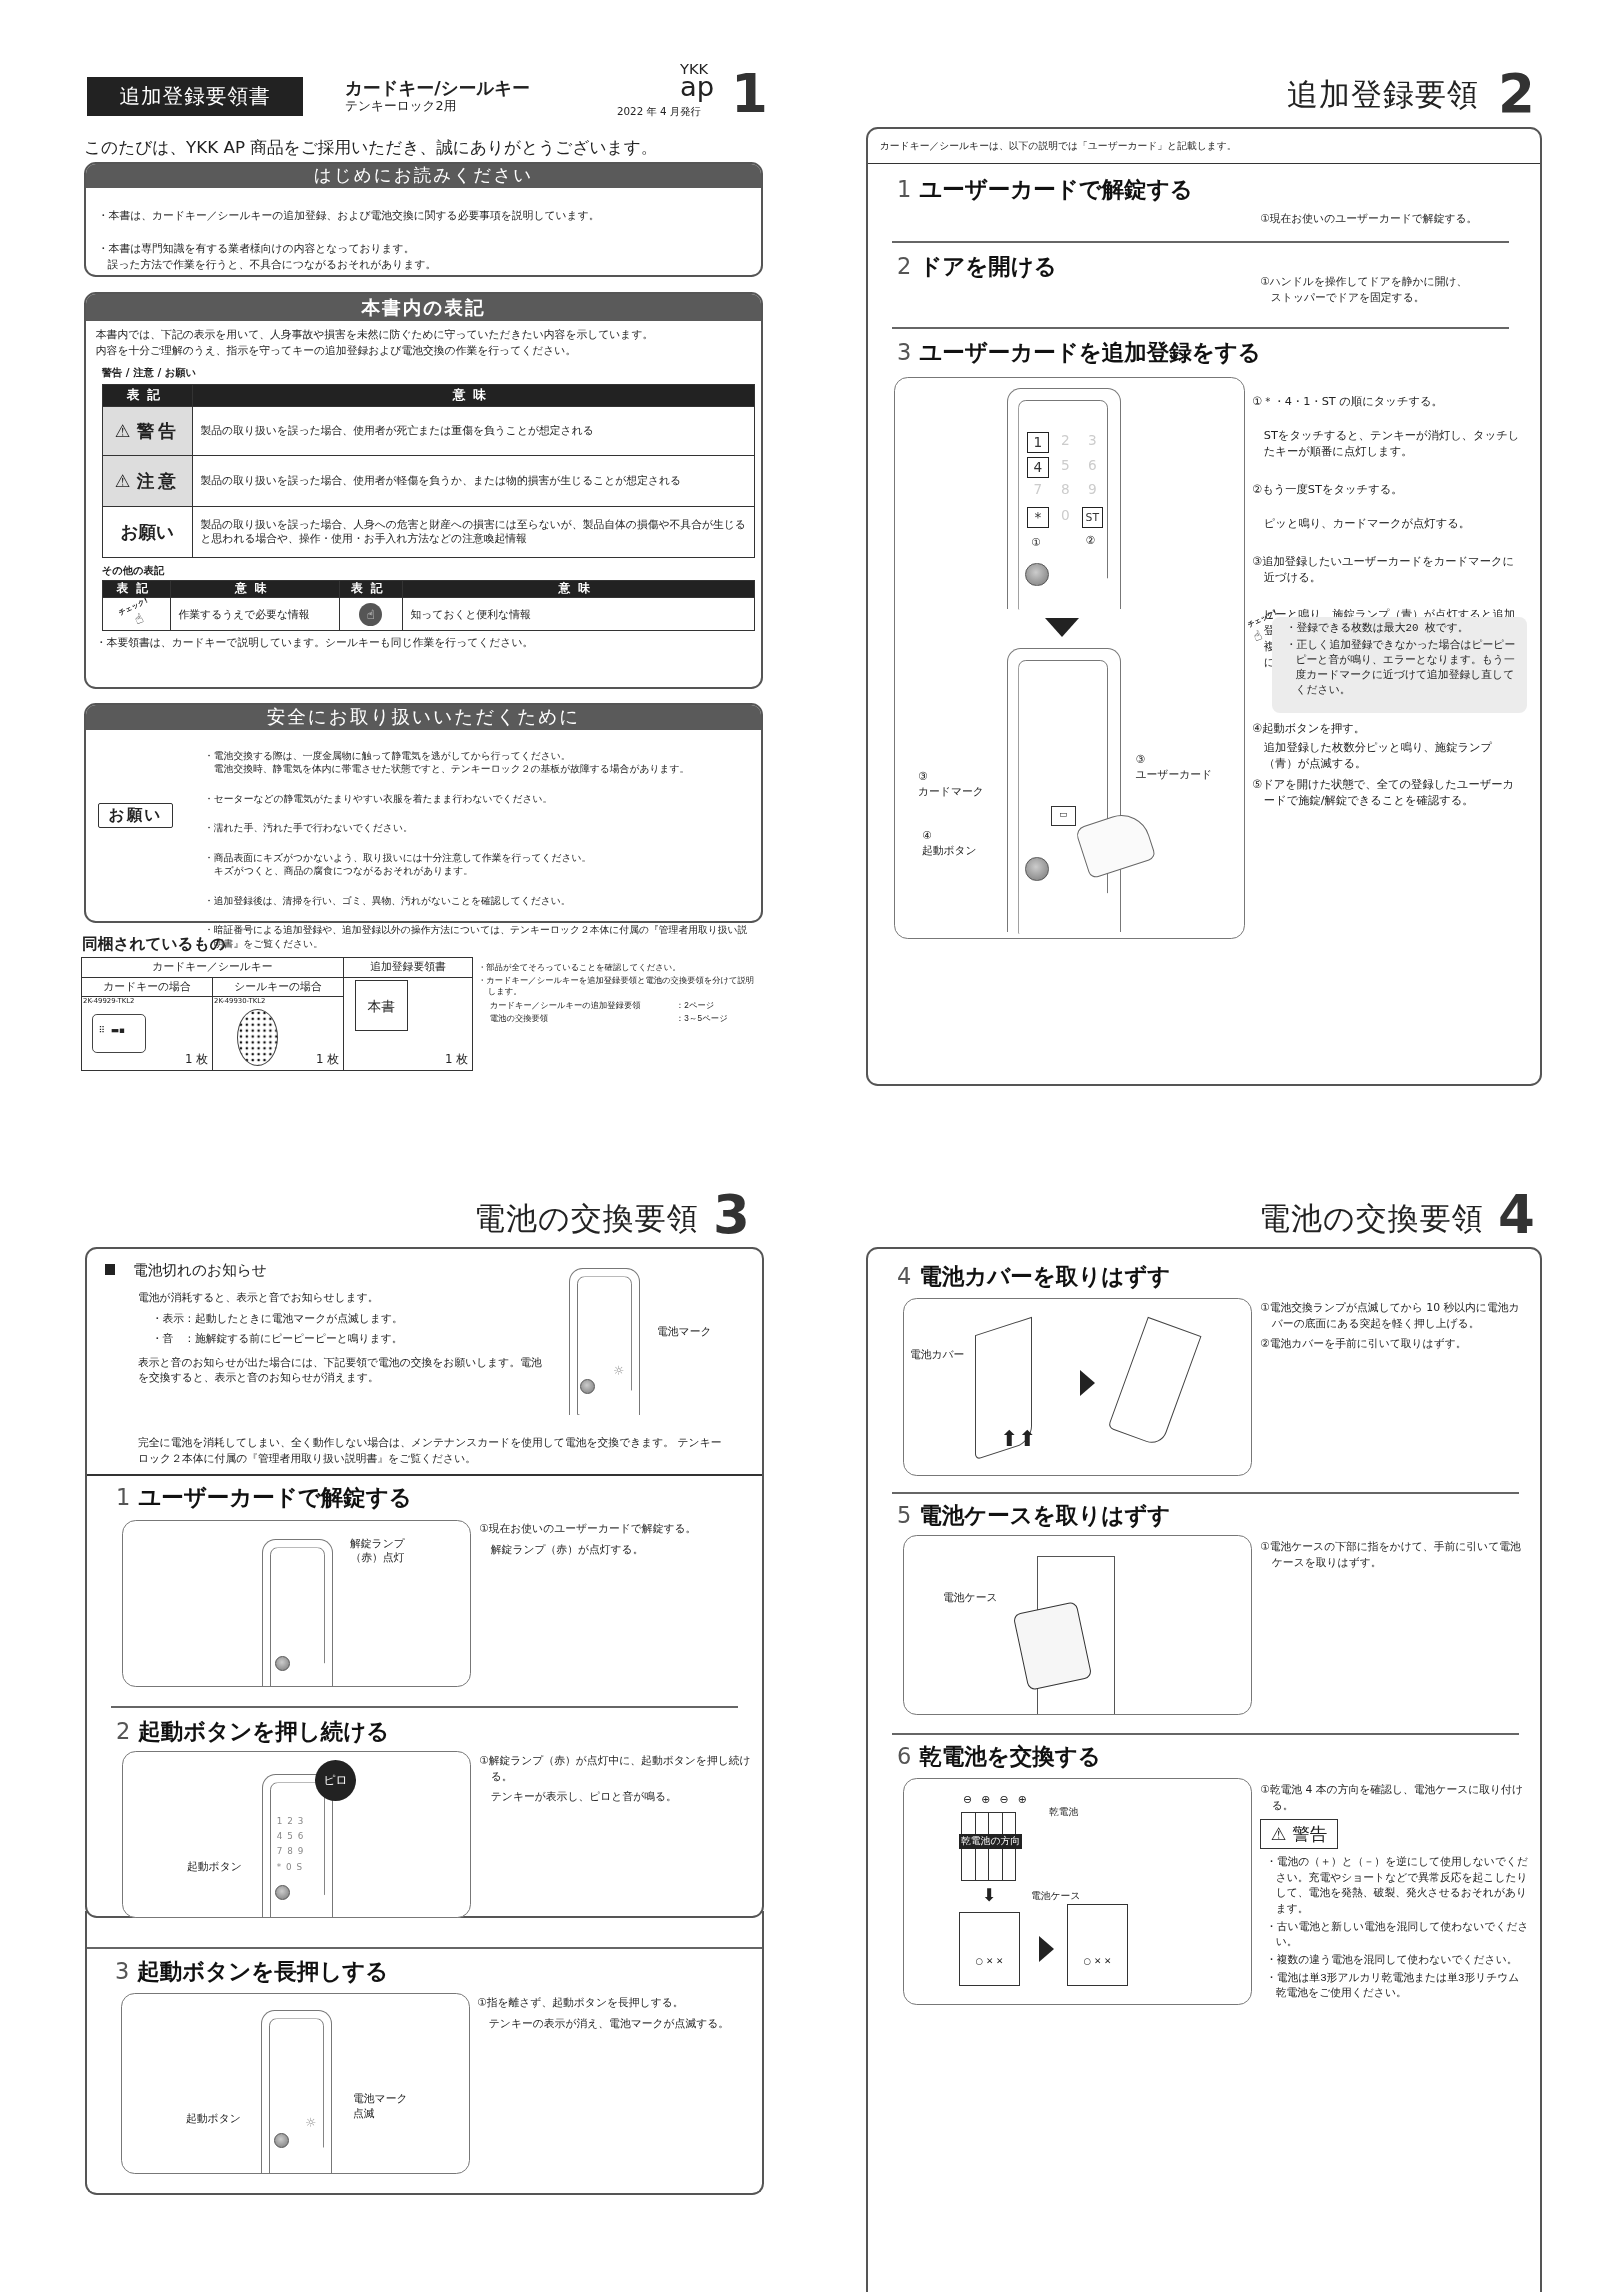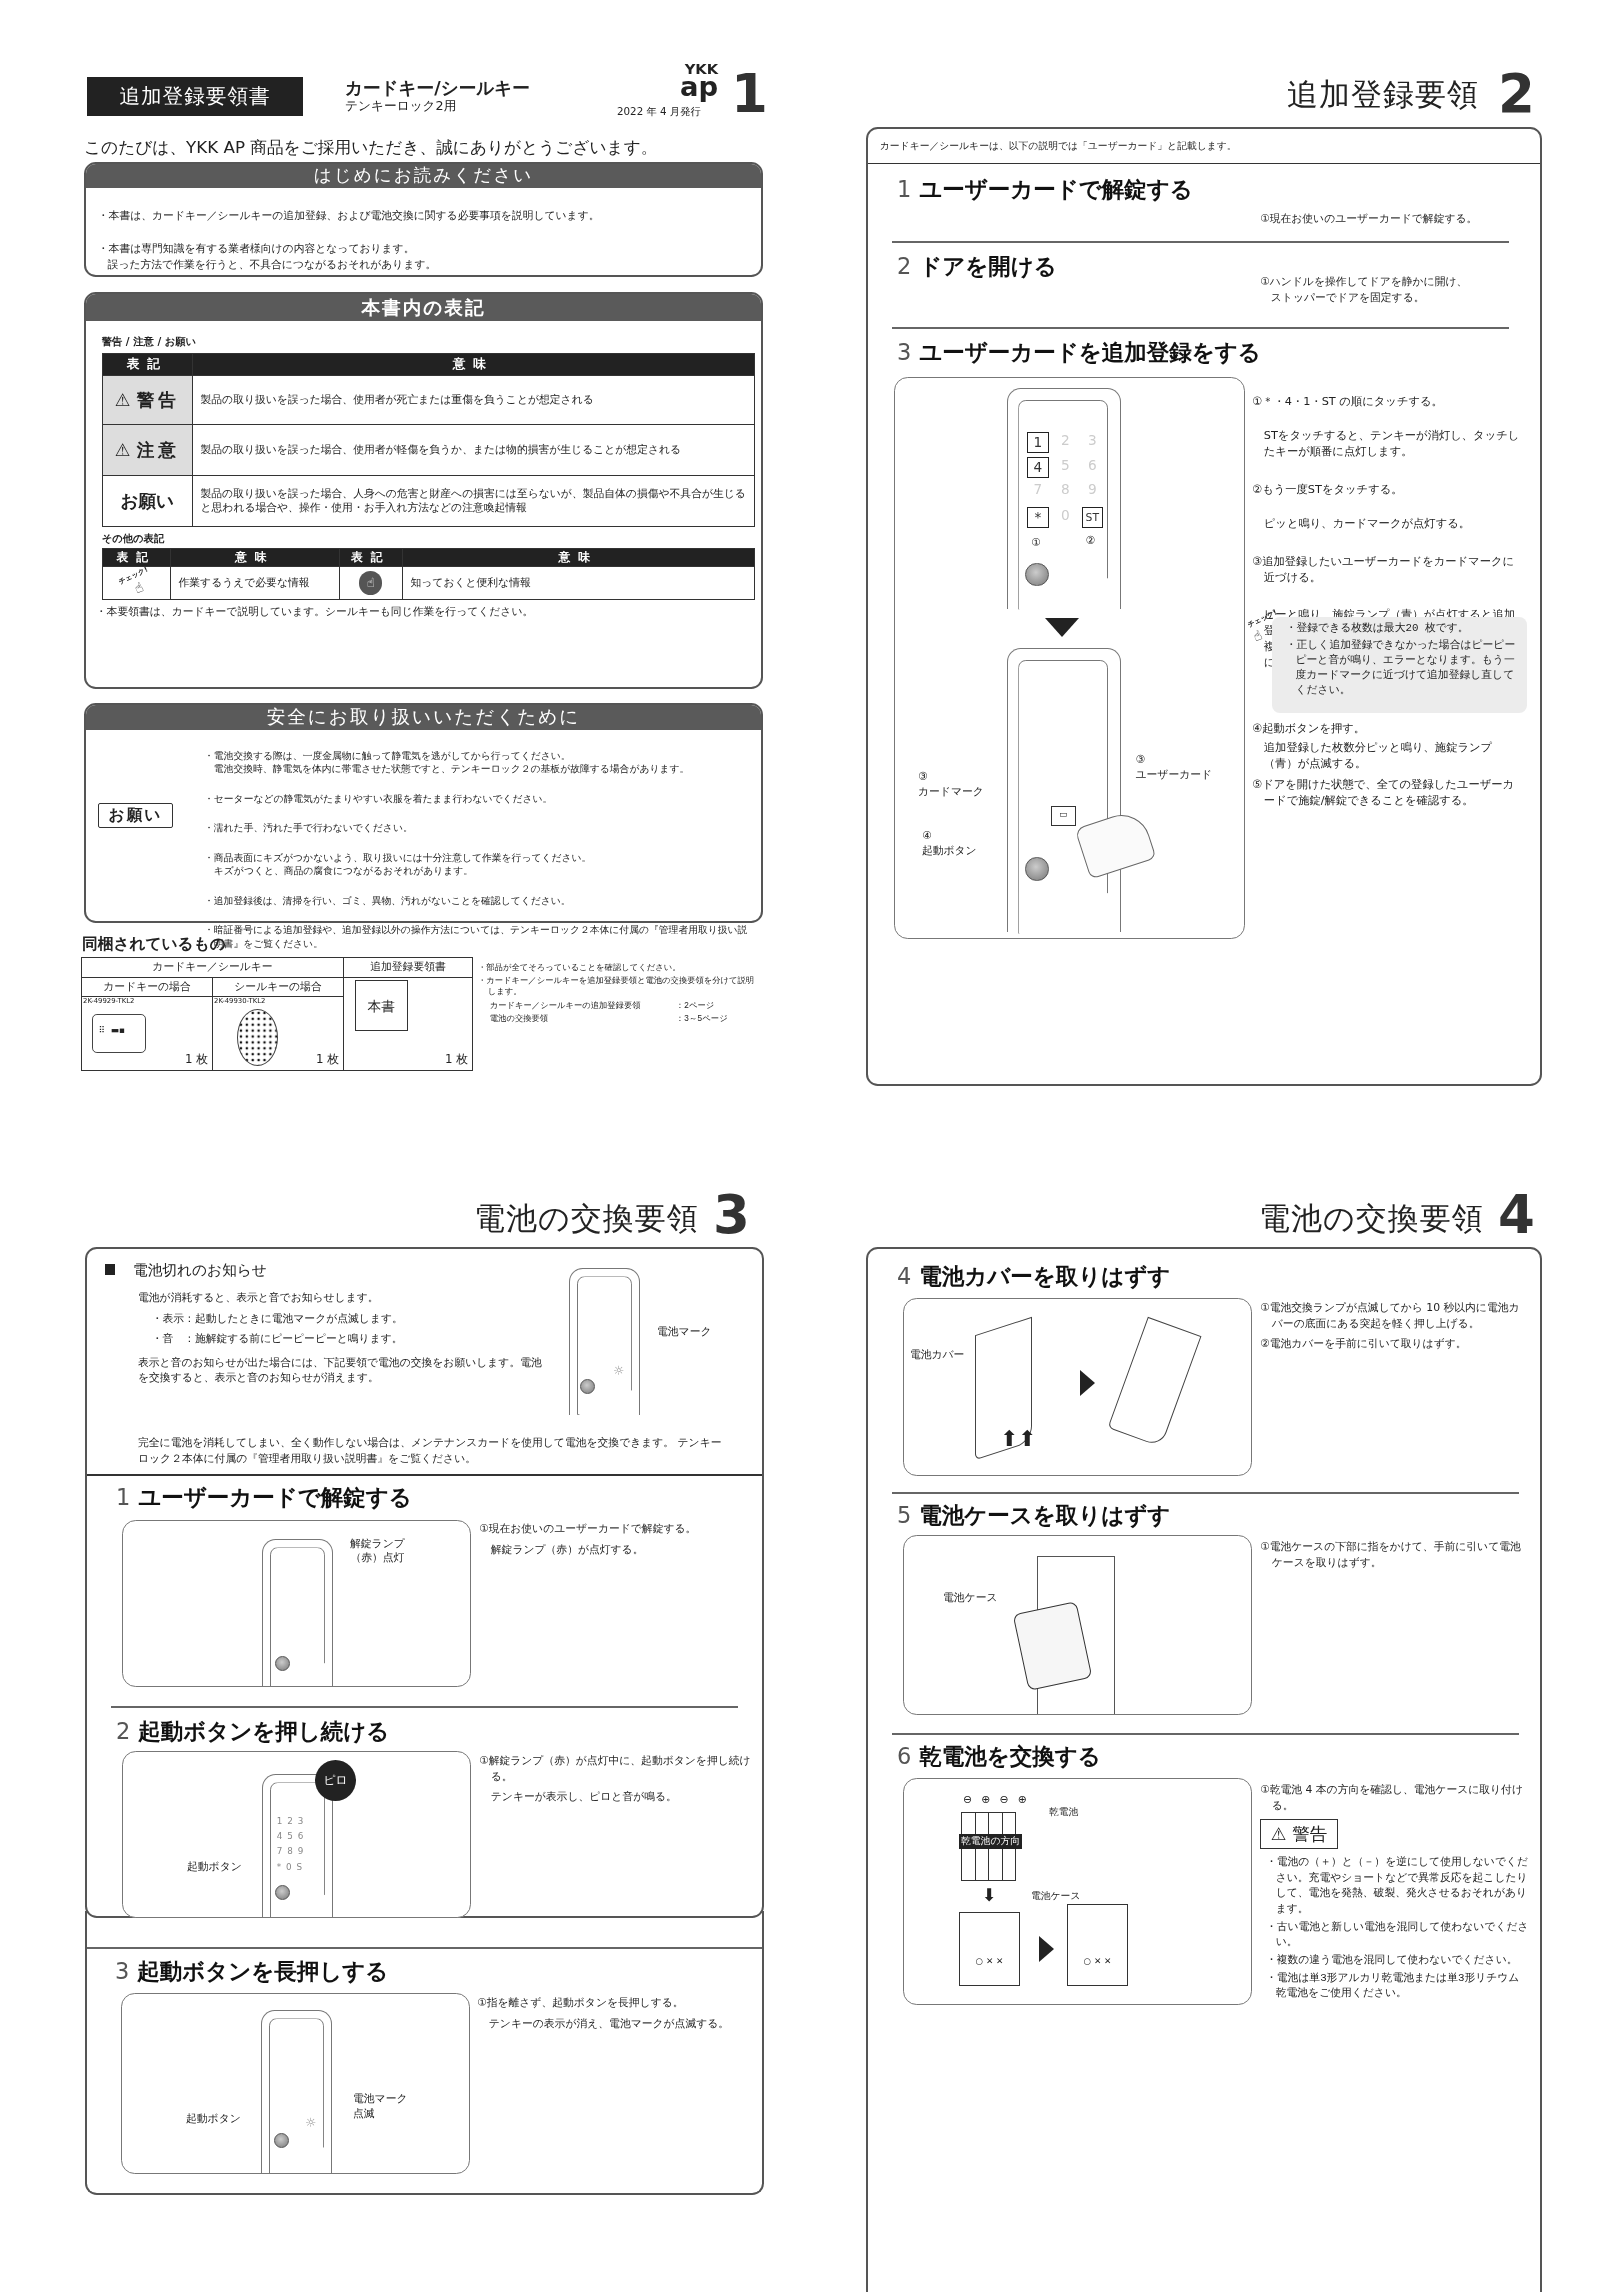--- a/index.html
+++ b/index.html
@@ -32,21 +32,21 @@
   .notebox { background: #ececec; border-radius: 7.8px; }
   .warnlabel { border: 1.5px solid #333; display: inline-block; padding: 2px 9.8px; font-size: 17.6px; }
 </style>
 </head>
 <body>
 
 <div>
   <div class="abs" style="left:87px;top:77px;width:216px;height:39px;background:#222;color:#fff;font-size:20.6px;text-align:center;line-height:39px;letter-spacing:1px;">追加登録要領書</div>
   <div class="abs" style="left:345px;top:76px;font-size:17.6px;font-weight:bold;">カードキー/シールキー</div>
   <div class="abs" style="left:345px;top:98px;font-size:12.7px;">テンキーロック2用</div>
-  <div class="abs" style="left:680px;top:63px;text-align:right;line-height:0.85;font-weight:bold;">
+  <div class="abs" style="left:680px;top:63px;text-align:left;line-height:0.85;font-weight:normal;">
     <div style="font-size:14.7px;">YKK</div>
     <div style="font-size:27.4px;">ap</div>
   </div>
   <div class="abs" style="left:617px;top:105px;font-size:10.3px;">2022 年 4 月発行</div>
   <div class="abs pagenum" style="left:731px;top:67px;">1</div>
 
   <div class="abs" style="left:84px;top:136px;font-size:16.7px;">このたびは、YKK AP 商品をご採用いただき、誠にありがとうございます。</div>
 
   <div class="abs rbox" style="left:84px;top:162px;width:679px;height:115px;">
     <div class="boxhead" style="height:23.5px;line-height:23.5px;font-size:17.6px;">はじめにお読みください</div>
@@ -54,20 +54,22 @@
       <div>・本書は、カードキー／シールキーの追加登録、および電池交換に関する必要事項を説明しています。</div>
       <div>・本書は専門知識を有する業者様向けの内容となっております。
 誤った方法で作業を行うと、不具合につながるおそれがあります。</div>
       <div>・作業には危険が伴いますので、専門知識を有する業者様が行ってください。</div>
     </div>
   </div>
 
   <div class="abs rbox" style="left:84px;top:292px;width:679px;height:397px;">
     <div class="boxhead" style="font-weight:bold;">本書内の表記</div>
     <div style="padding:5.9px 9.8px;">
+      <div class="txt" style="white-space:pre-line;font-size:10.8px;">本書内では、下記の表示を用いて、人身事故や損害を未然に防ぐために守っていただきたい内容を示しています。
+内容を十分ご理解のうえ、指示を守ってキーの追加登録および電池交換の作業を行ってください。</div>
       <div style="font-size:10.3px;font-weight:bold;margin:7.8px 0 3.9px 5.9px;">警告 / 注意 / お願い</div>
       <table class="mtab" style="margin-left:5.9px;width:653px;">
         <tbody>
             <tr>
           <th style="width:90px;">表記</th>
           <th>意味</th>
         </tr>
         <tr style="height:49px;">
           <td style="background:#ddd;text-align:center;font-size:17.6px;font-weight:bold;">
             <span style="font-weight:normal;">⚠</span>

